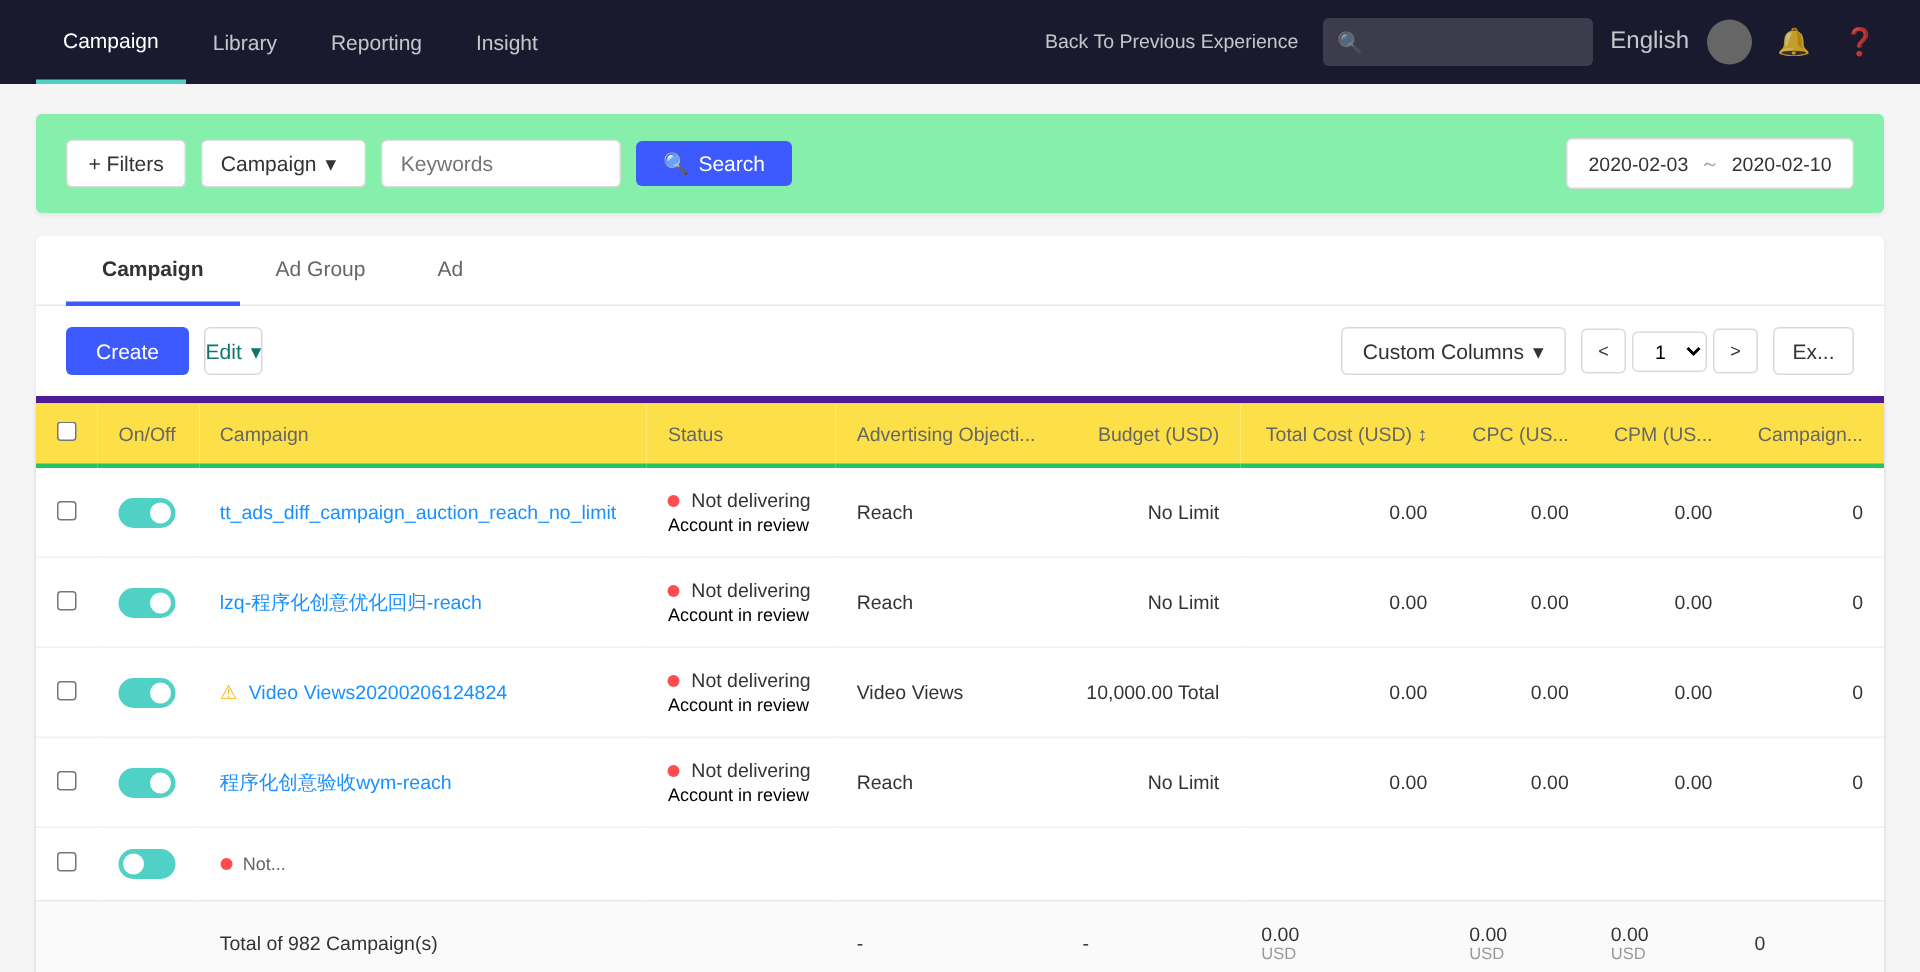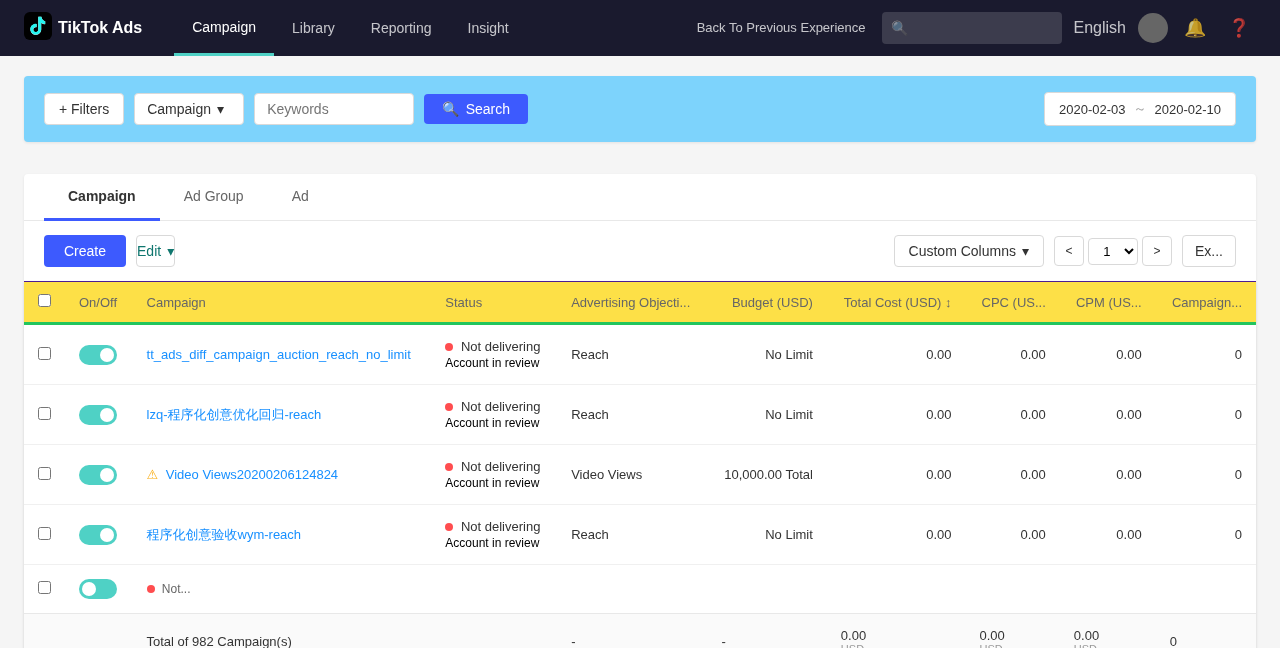--- a/index.html
+++ b/index.html
@@ -93,22 +93,22 @@
       background: #f5f5f5;
       padding: 20px 24px;
       min-height: calc(648px - 56px);
     }
 
     
     .toolbar {
       display: flex;
       align-items: center;
       gap: 10px;
-      margin-bottom: 32px;
-      background: #7dd3fc;
+      margin-bottom: 15px;
+      background: #86efac;
       padding: 16px 20px;
       border-radius: 4px;
       box-shadow: 0 1px 3px rgba(0,0,0,0.08);
     }
     .filter-btn {
       display: flex;
       align-items: center;
       gap: 5px;
       border: 1px solid #d9d9d9;
       background: white;
@@ -193,21 +193,21 @@
       border-bottom-color: #3d5afe;
     }
 
     
     .table-toolbar {
       display: flex;
       align-items: center;
       gap: 10px;
       padding: 14px 20px;
       background: white;
-      border-bottom: 1px solid #4c1d95;
+      border-bottom: 5px solid #4c1d95;
     }
     .create-btn {
       background: #3d5afe;
       color: white;
       border: none;
       border-radius: 4px;
       padding: 8px 20px;
       cursor: pointer;
       font-size: 14px;
       font-weight: 500;
@@ -364,31 +364,20 @@
       color: #333;
       padding: 14px;
       border-top: 1px solid #e8e8e8;
     }
     .footer-row td .sub { display: block; font-size: 11px; color: #999; font-weight: 400; }
   </style>
 </head>
 <body>
 
 <nav class="topnav">
-  <div class="logo">
-    <span>
-      
-      <svg width="28" height="28" viewBox="0 0 28 28" fill="none">
-        <rect width="28" height="28" rx="6" fill="#010101"></rect>
-        <path d="M19.5 8.5c-1.2-.8-2-2.2-2.1-3.7h-3.1v12.9c0 1.4-1.1 2.5-2.5 2.5s-2.5-1.1-2.5-2.5 1.1-2.5 2.5-2.5c.3 0 .5 0 .8.1V12.1c-.3 0-.5-.1-.8-.1-3 0-5.4 2.4-5.4 5.4s2.4 5.4 5.4 5.4 5.4-2.4 5.4-5.4V11c1.2.8 2.5 1.3 4 1.3V9.2c-.7 0-1.3-.3-1.7-.7z" fill="white"></path>
-        <path d="M19.5 8.5c0 0 .8.5 1.7.7V12c-1.5 0-2.8-.5-4-1.3v6.5c0 3-2.4 5.4-5.4 5.4s-5.4-2.4-5.4-5.4 2.4-5.4 5.4-5.4c.3 0 .5 0 .8.1v3.1c-.3-.1-.5-.1-.8-.1-1.4 0-2.5 1.1-2.5 2.5s1.1 2.5 2.5 2.5 2.5-1.1 2.5-2.5V4.8h3.1c.1 1.5.9 2.9 2.1 3.7z" fill="#25F4EE"></path>
-      </svg>
-    </span>
-    <span style="color:white; font-size:16px; font-weight:700;">TikTok Ads</span>
-  </div>
 
   <div class="nav-items">
     <a class="nav-item active">Campaign</a>
     <a class="nav-item">Library</a>
     <a class="nav-item">Reporting</a>
     <a class="nav-item">Insight</a>
   </div>
 
   <div class="nav-back">Back To Previous Experience</div>
 

